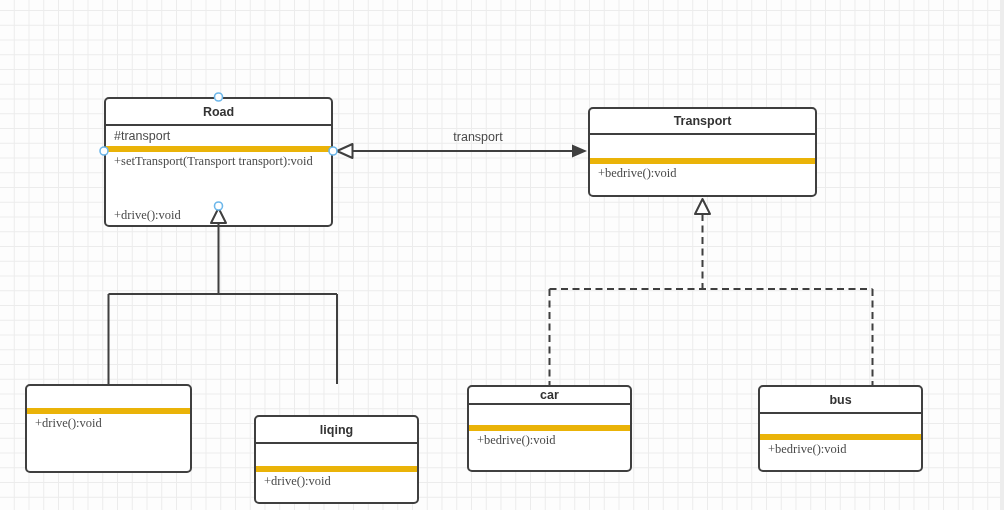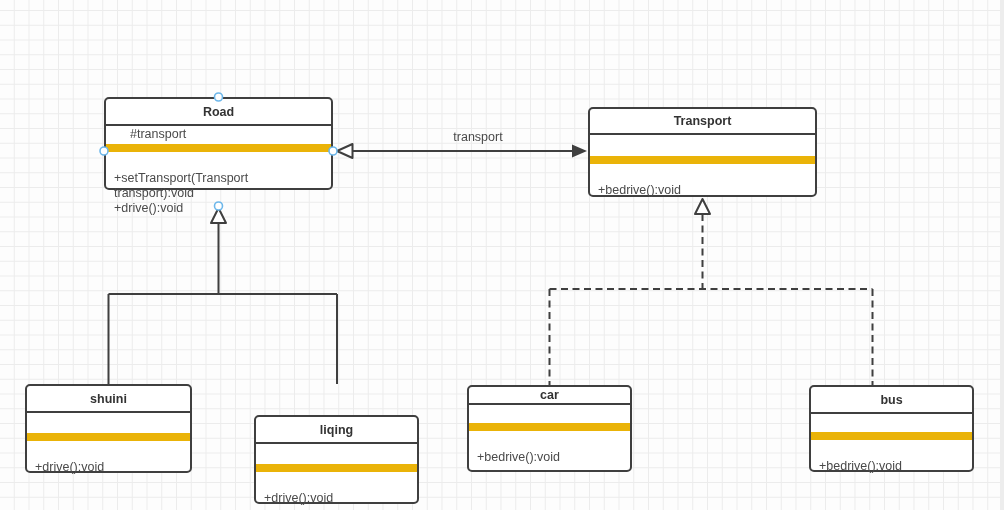--- a/index.html
+++ b/index.html
@@ -44,53 +44,54 @@
   }
   .cls-title {
     border-bottom: 2px solid #3f3f3f;
     display: flex; align-items: center; justify-content: center;
     font-weight: 700;
     font-size: 12.5px;
     color: #333333;
     flex: 0 0 auto;
   }
   .cls-attrs {
-    border-bottom: 8px solid #eab308;
+    border-bottom: 6px solid #eab308;
     display: flex; flex-direction: column; justify-content: flex-end;
-    padding: 2px 24px;
+    padding: 2px 8px;
     flex: 0 0 auto;
   }
   .cls-methods {
     flex: 1 1 auto;
-    display: flex; flex-direction: column; justify-content: flex-start;
-    padding: 19px 8px;
+    display: flex; flex-direction: column; justify-content: space-between;
+    padding: 2px 8px;
+    font-family: Liberation Serif, serif;
   }
   .member {
     font-size: 12.5px;
     line-height: 15px;
     color: #4a4a4a;
     word-wrap: break-word;
   }
   
-  #box-road      { left: 104px; top:  97px; width: 229px; height: 93px; }
+  #box-road      { left: 104px; top:  97px; width: 229px; height: 130px; }
   #box-road .cls-title   { height: 27px; }
   #box-road .cls-attrs   { height: 26px; }
   #box-transport { left: 588px; top: 107px; width: 229px; height:  90px; }
   #box-transport .cls-title { height: 26px; }
   #box-transport .cls-attrs { height: 29px; }
   #box-shuini    { left:  25px; top: 384px; width: 167px; height:  89px; }
   #box-shuini .cls-title { height: 27px; }
   #box-shuini .cls-attrs { height: 28px; }
   #box-liqing    { left: 254px; top: 384px; width: 165px; height:  89px; margin-top: 31px; }
   #box-liqing .cls-title { height: 27px; }
   #box-liqing .cls-attrs { height: 28px; }
   #box-car       { left: 467px; top: 385px; width: 165px; height:  87px; }
   #box-car .cls-title { height: 18px; }
   #box-car .cls-attrs { height: 26px; }
-  #box-bus       { left: 809px; top: 385px; width: 165px; height:  87px; }
+  #box-bus       { left: 758px; top: 385px; width: 165px; height:  87px; }
   #box-bus .cls-title { height: 27px; }
   #box-bus .cls-attrs { height: 26px; }
 
   .assoc-label {
     position: absolute;
     left: 433px; top: 130px; width: 90px;
     text-align: center;
     font-size: 12.5px;
     color: #4a4a4a;
     z-index: 3;
@@ -142,21 +143,20 @@
 
   <div class="cls" id="box-transport">
     <div class="cls-title">Transport</div>
     <div class="cls-attrs"></div>
     <div class="cls-methods">
       <div class="member">+bedrive():void</div>
     </div>
   </div>
 
   <div class="cls" id="box-shuini">
-    <div class="cls-title">shuini</div>
     <div class="cls-attrs"></div>
     <div class="cls-methods">
       <div class="member">+drive():void</div>
     </div>
   </div>
 
   <div class="cls" id="box-liqing">
     <div class="cls-title">liqing</div>
     <div class="cls-attrs"></div>
     <div class="cls-methods">

